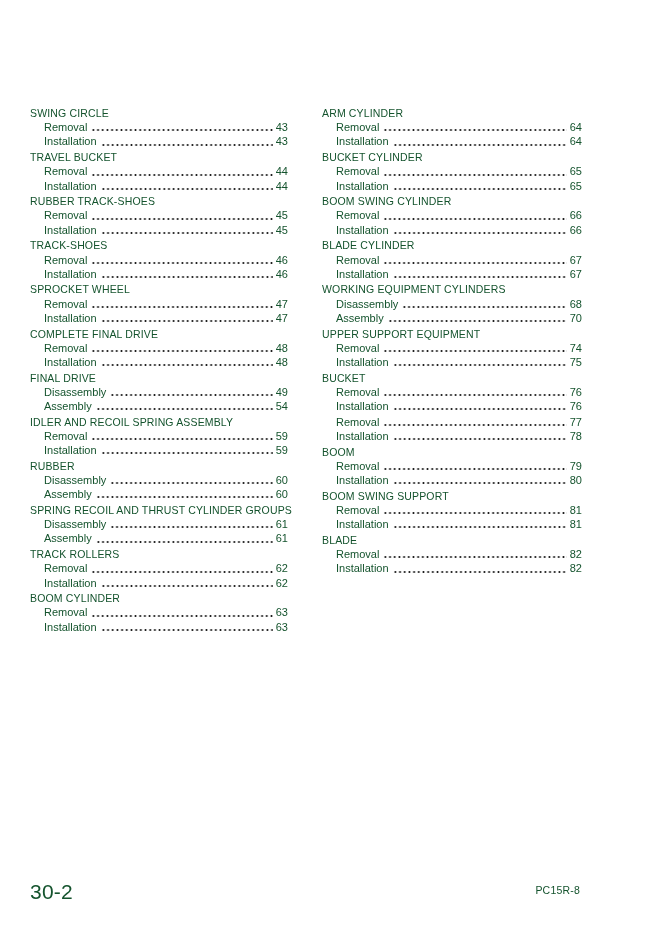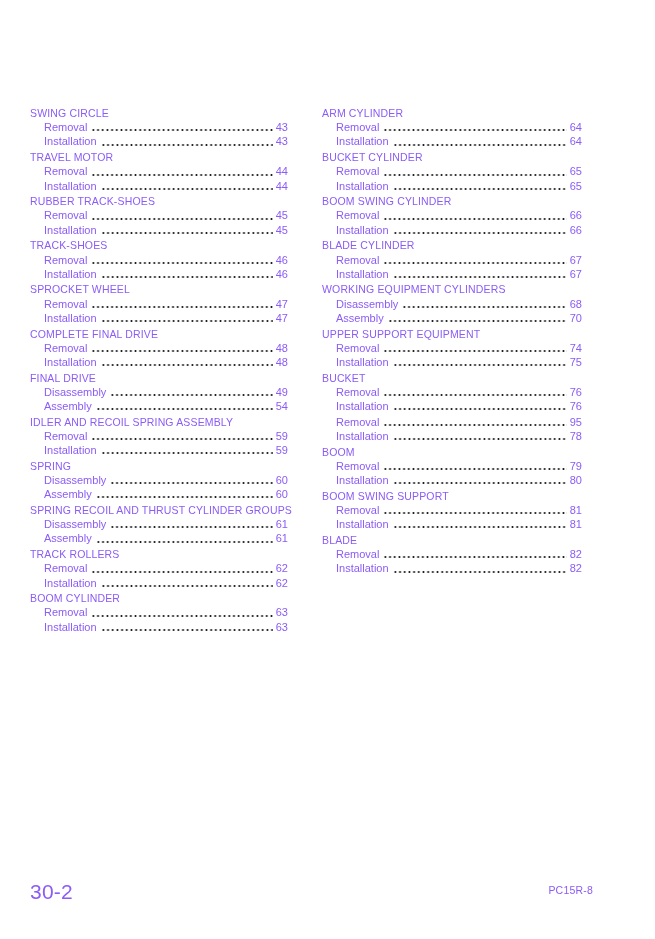--- a/index.html
+++ b/index.html
@@ -3,21 +3,21 @@
 <meta charset="utf-8">
 <style>
   * { margin: 0; padding: 0; box-sizing: border-box; }
   html, body { background: #ffffff; }
   .page {
     position: relative;
     width: 655px;
     height: 939px;
     background: #ffffff;
     font-family: "Liberation Sans", sans-serif;
-    color: #8b5cf6;
+    color: #14532d;
     overflow: hidden;
   }
   .toc-columns {
     position: absolute;
     top: 106px;
     left: 30px;
     display: flex;
     gap: 34px;
   }
   .toc-col { width: 258px; }
@@ -47,21 +47,21 @@
   .entry-page { white-space: nowrap; }
   .footer-left {
     position: absolute;
     left: 30px;
     top: 880px;
     font-size: 21px;
     letter-spacing: 0.2px;
   }
   .footer-right {
     position: absolute;
-    right: 62px;
+    right: 75px;
     top: 884px;
     font-size: 10.5px;
     letter-spacing: 0.2px;
   }
 </style>
 </head>
 <body>
 
 <div class="page">
   <div class="toc-columns">
@@ -76,21 +76,21 @@
   </div>
 
   <div class="toc-entry">
     <span class="entry-label">Installation</span>
     <span class="leader"></span>
     <span class="entry-page">43</span>
   </div>
 </div>
 
   <div class="toc-section">
-    <div class="toc-heading">TRAVEL MOTOR</div>
+    <div class="toc-heading">TRAVEL BUCKET</div>
 
   <div class="toc-entry">
     <span class="entry-label">Removal</span>
     <span class="leader"></span>
     <span class="entry-page">44</span>
   </div>
 
   <div class="toc-entry">
     <span class="entry-label">Installation</span>
     <span class="leader"></span>
@@ -188,21 +188,21 @@
   </div>
 
   <div class="toc-entry">
     <span class="entry-label">Installation</span>
     <span class="leader"></span>
     <span class="entry-page">59</span>
   </div>
 </div>
 
   <div class="toc-section">
-    <div class="toc-heading">SPRING</div>
+    <div class="toc-heading">RUBBER</div>
 
   <div class="toc-entry">
     <span class="entry-label">Disassembly</span>
     <span class="leader"></span>
     <span class="entry-page">60</span>
   </div>
 
   <div class="toc-entry">
     <span class="entry-label">Assembly</span>
     <span class="leader"></span>
@@ -369,21 +369,21 @@
     <span class="leader"></span>
     <span class="entry-page">76</span>
   </div>
 </div>
 
   <div class="toc-section">
 
   <div class="toc-entry">
     <span class="entry-label">Removal</span>
     <span class="leader"></span>
-    <span class="entry-page">95</span>
+    <span class="entry-page">77</span>
   </div>
 
   <div class="toc-entry">
     <span class="entry-label">Installation</span>
     <span class="leader"></span>
     <span class="entry-page">78</span>
   </div>
 </div>
 
   <div class="toc-section">

